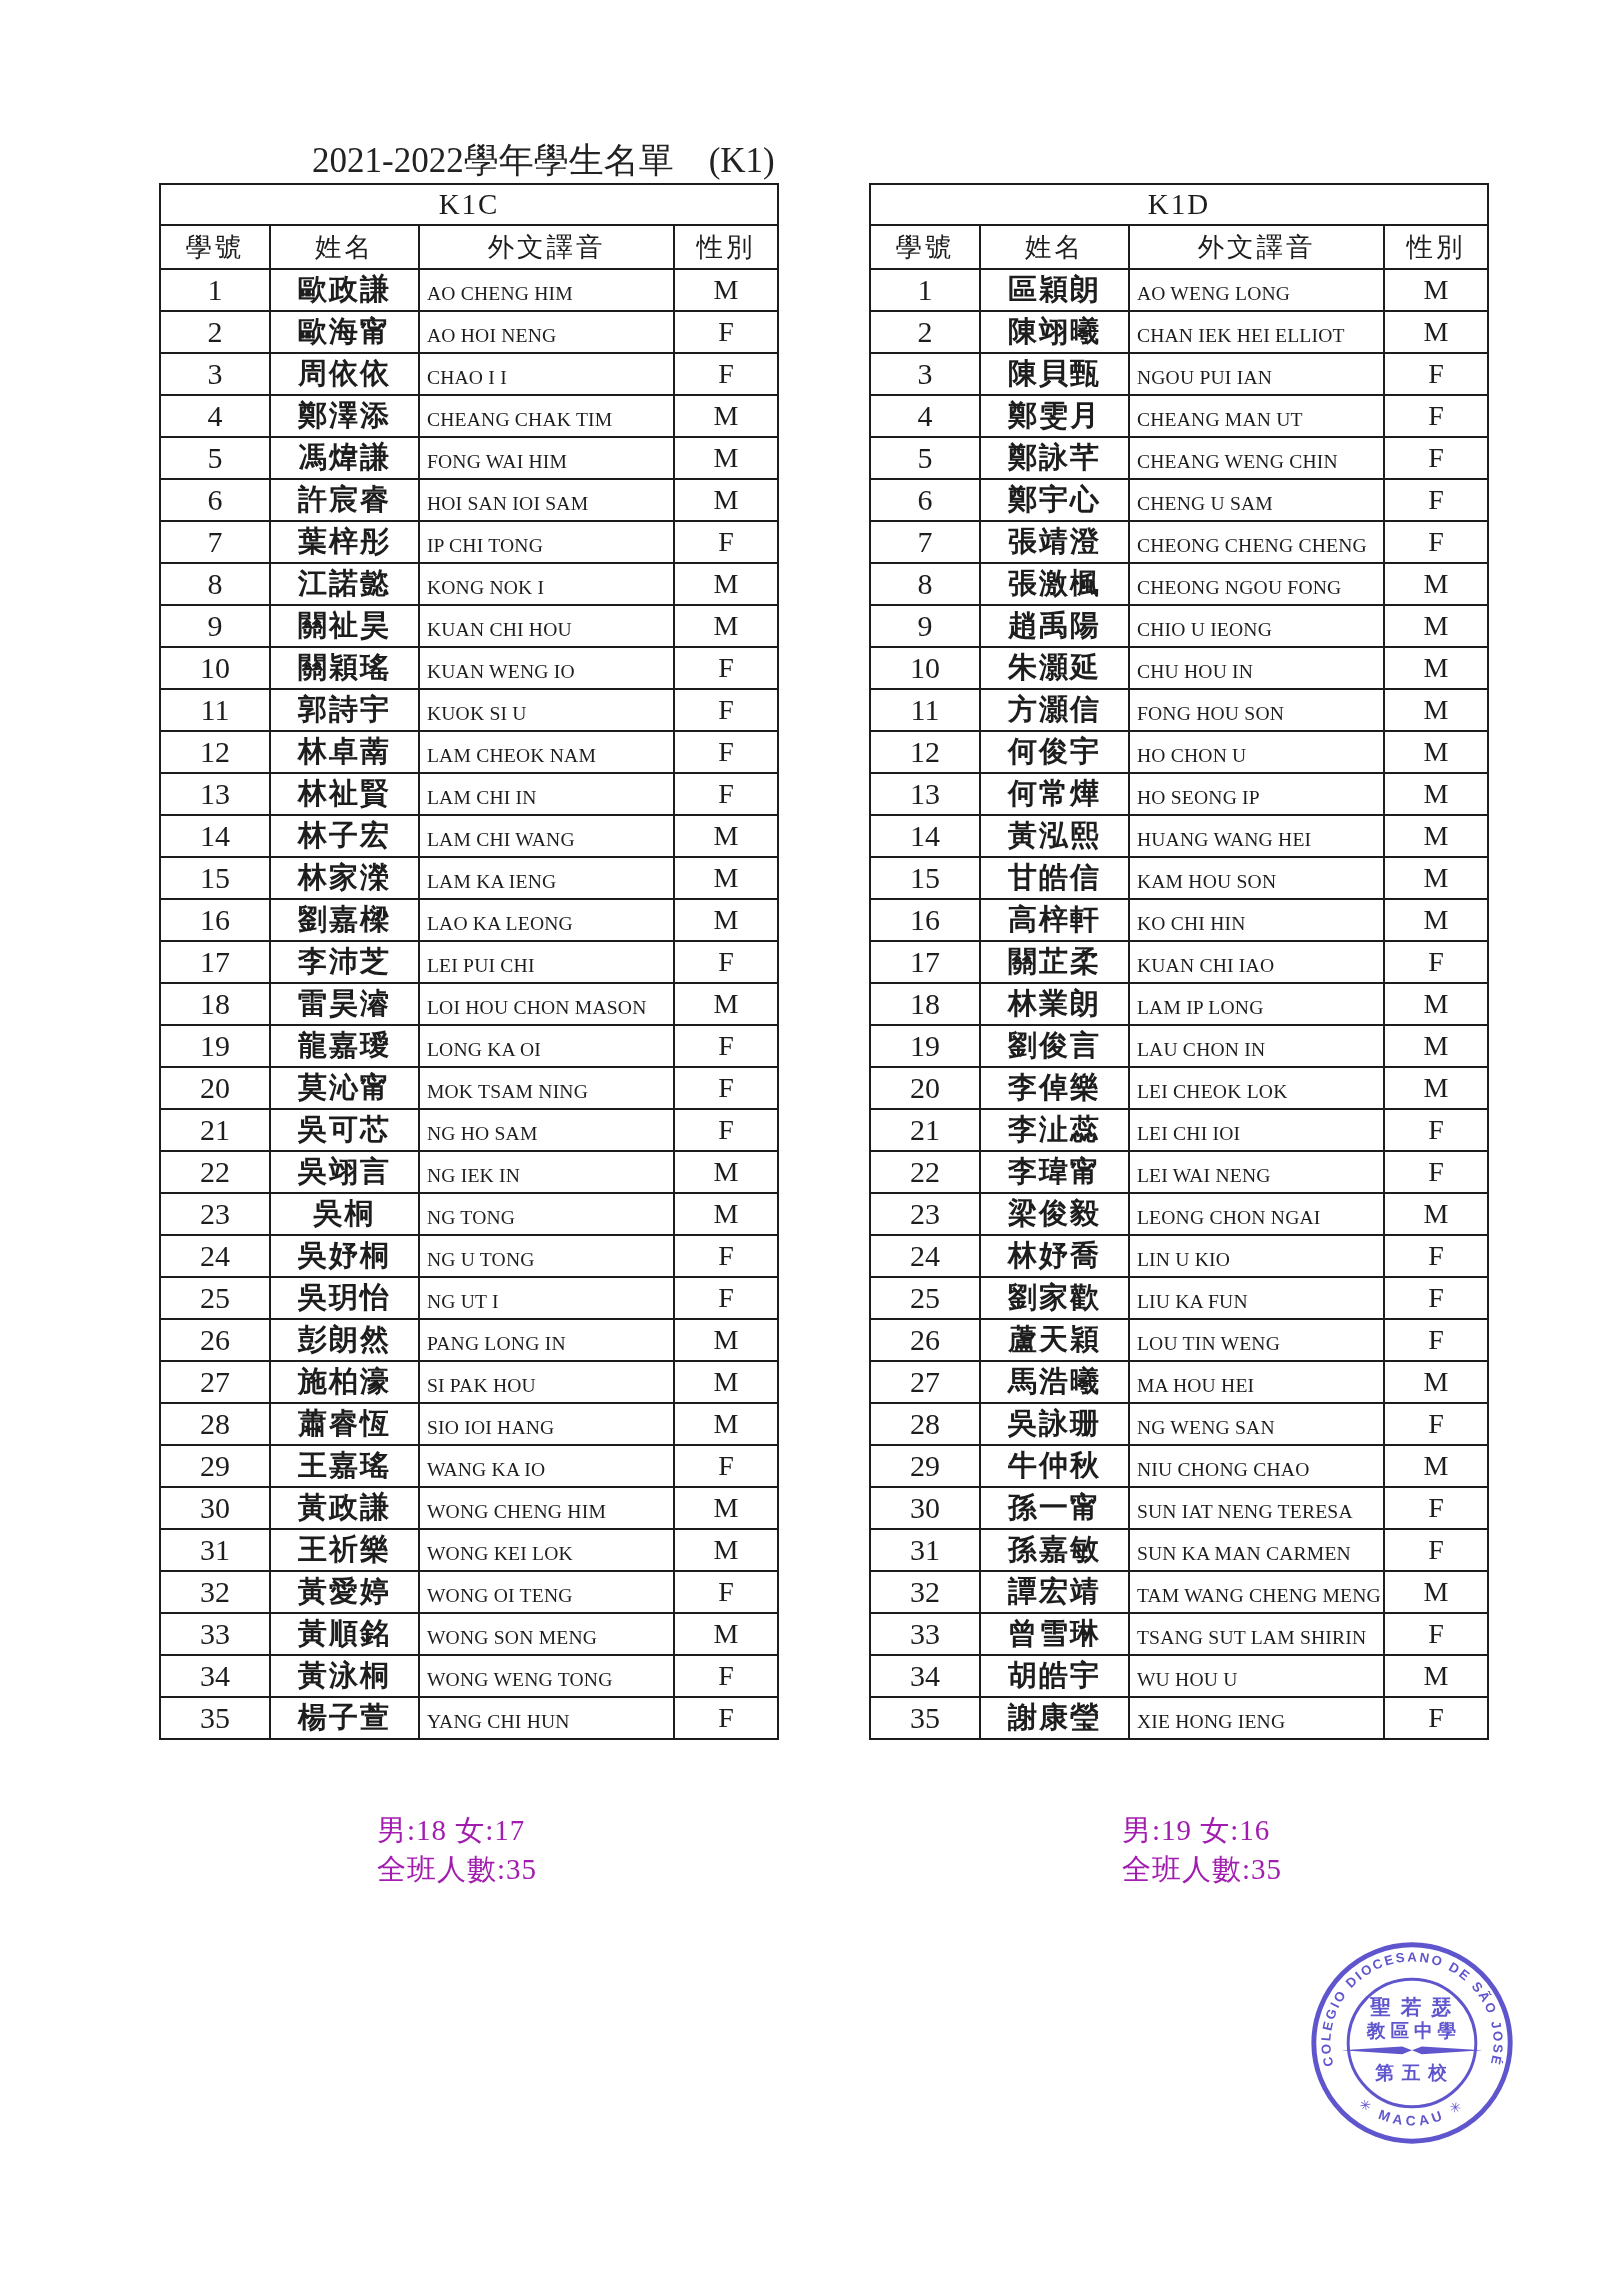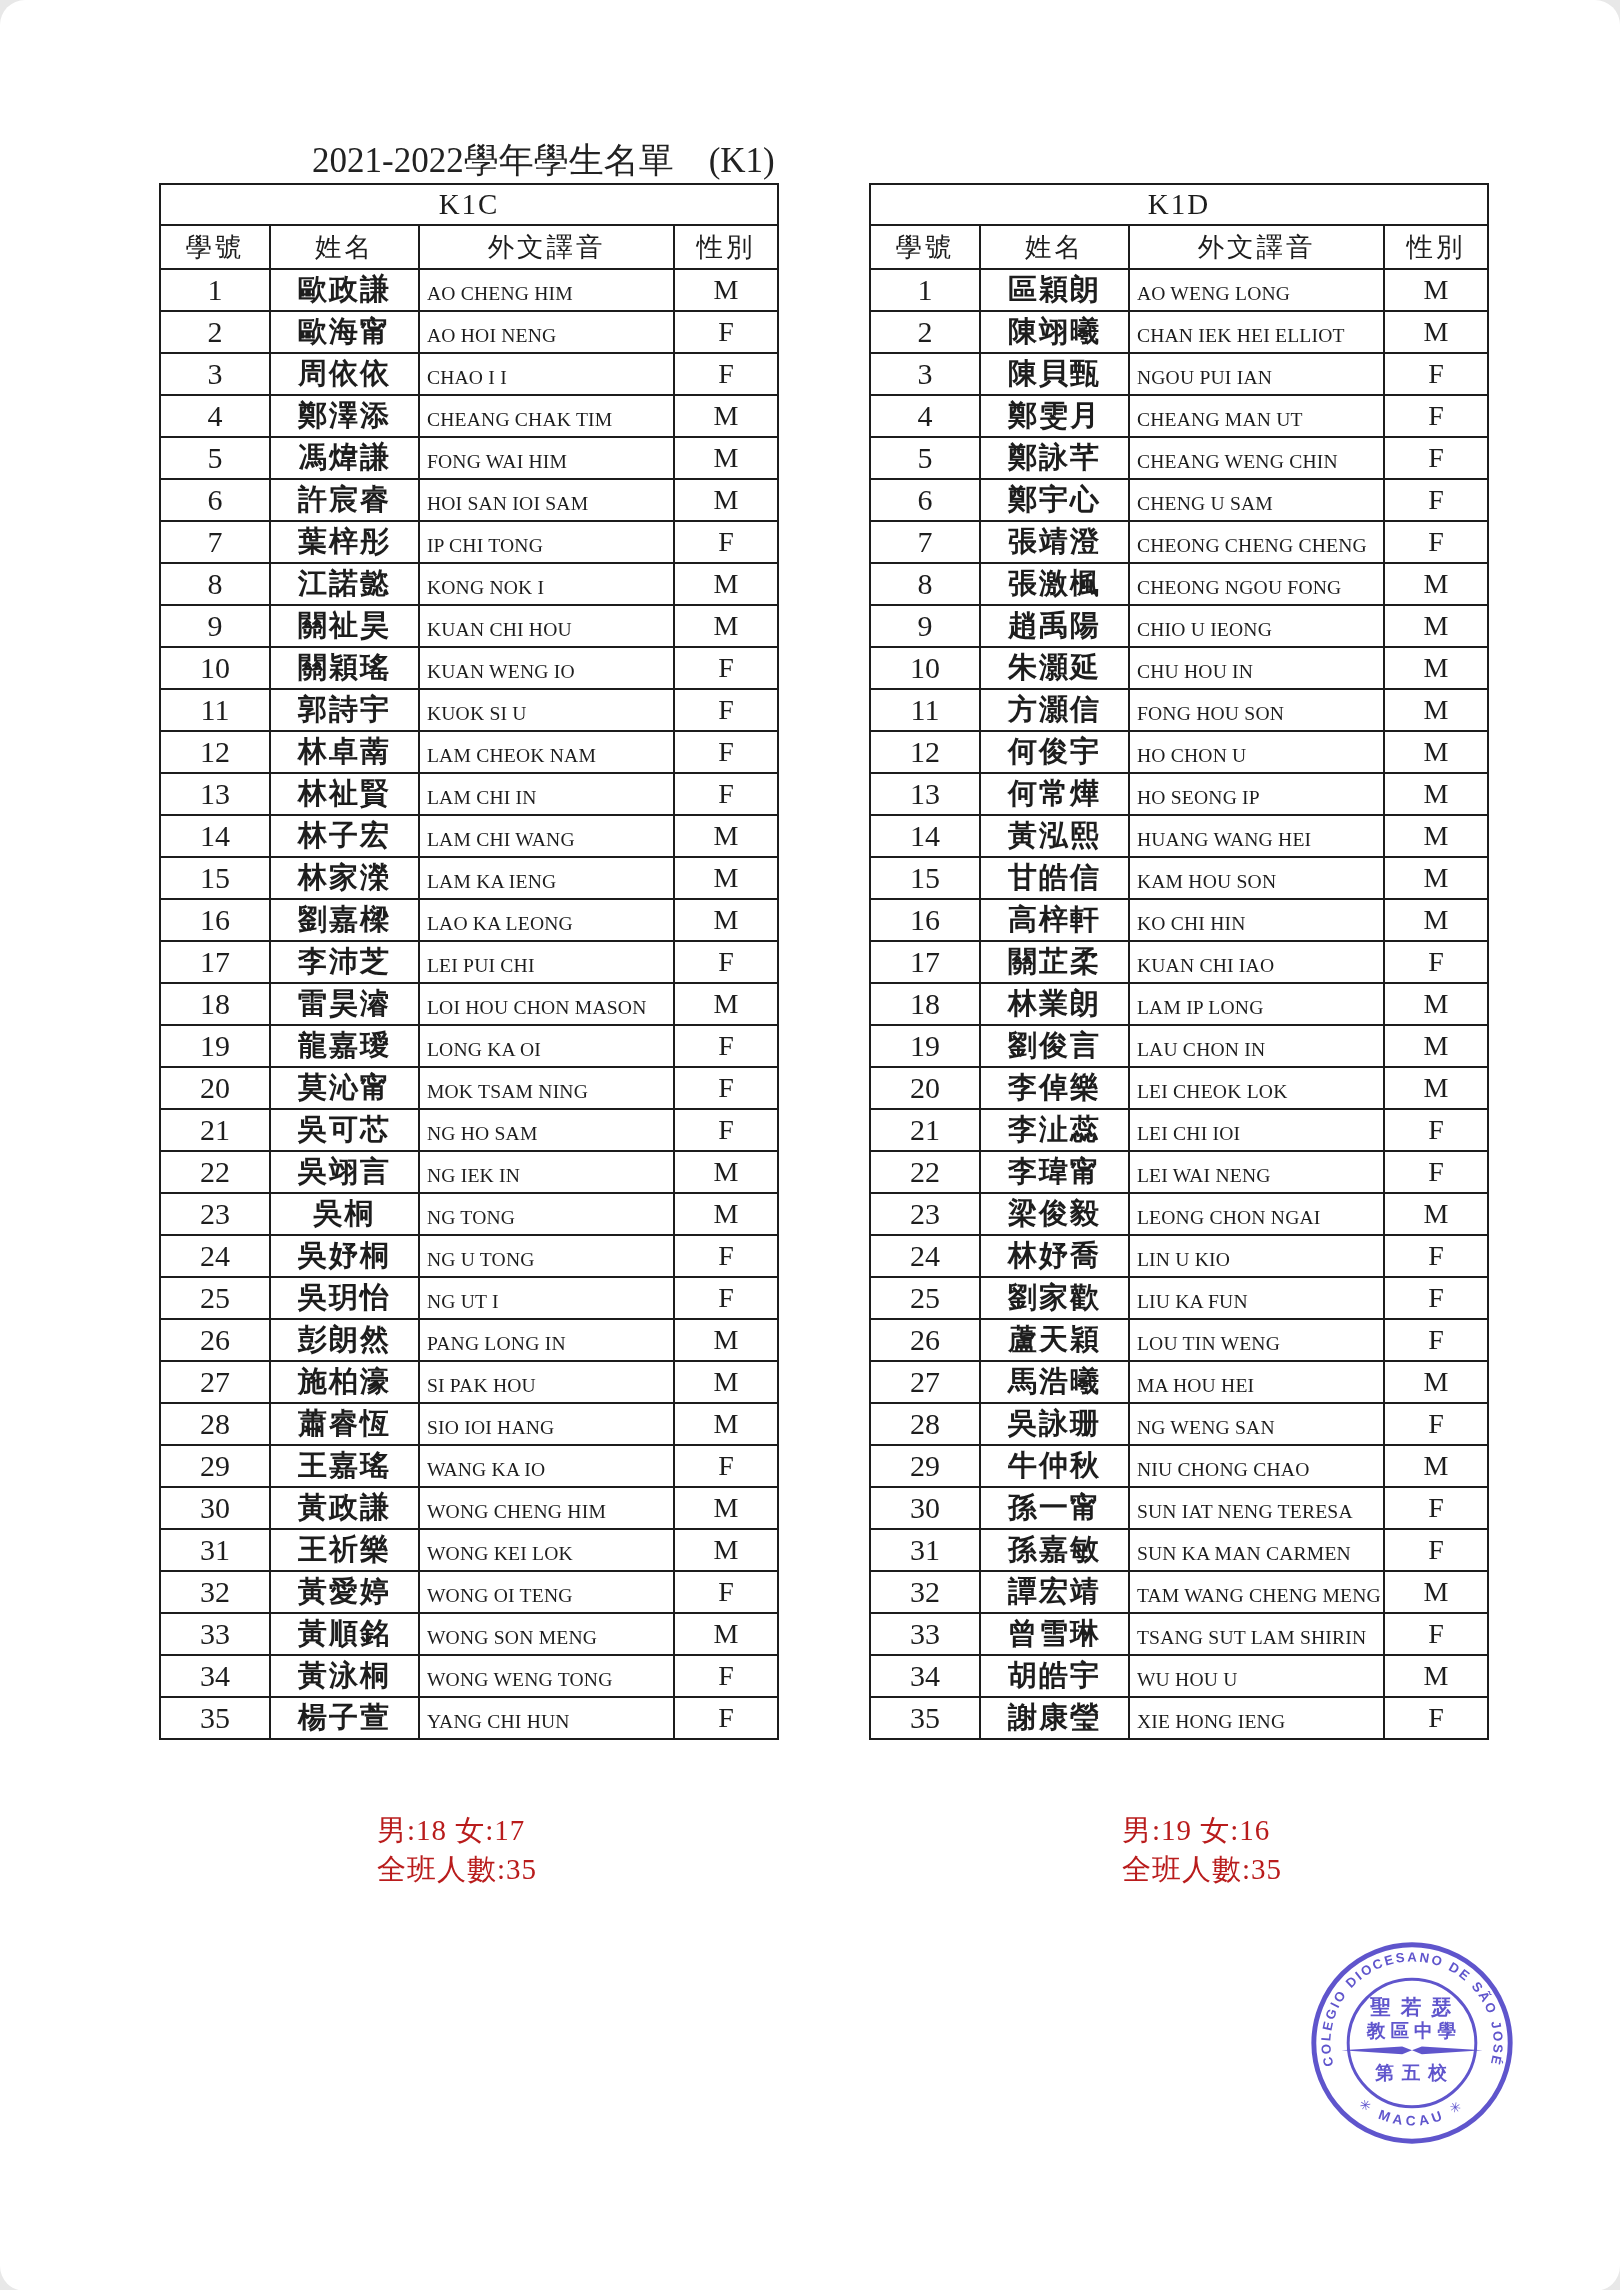--- a/index.html
+++ b/index.html
@@ -5,21 +5,20 @@
   html, body { margin: 0; padding: 0; }
   body { background: #e8e8e8; }
   .page {
     position: relative;
     width: 1620px;
     height: 2291px;
     background: #ffffff;
     font-family: "Liberation Serif", "DejaVu Serif", serif;
     color: #1d1d1d;
     overflow: hidden;
-    border-radius: 25px;
   }
   .page-title {
     position: absolute;
     left: 312px;
     top: 137px;
     font-size: 35px;
     white-space: nowrap;
     color: #222;
   }
   table.class-table {
@@ -78,21 +77,21 @@
   td.cell-gender {
     font-size: 28px;
     text-align: center;
     vertical-align: middle;
   }
   .summary {
     position: absolute;
     top: 1811px;
     font-size: 29px;
     line-height: 39px;
-    color: #b91c1c;
+    color: #a21caf;
     letter-spacing: 1px;
   }
   #summary-k1c { left: 377px; }
   #summary-k1d { left: 1122px; }
   #stamp {
     position: absolute;
     left: 1304px;
     top: 1935px;
     width: 216px;
     height: 216px;

